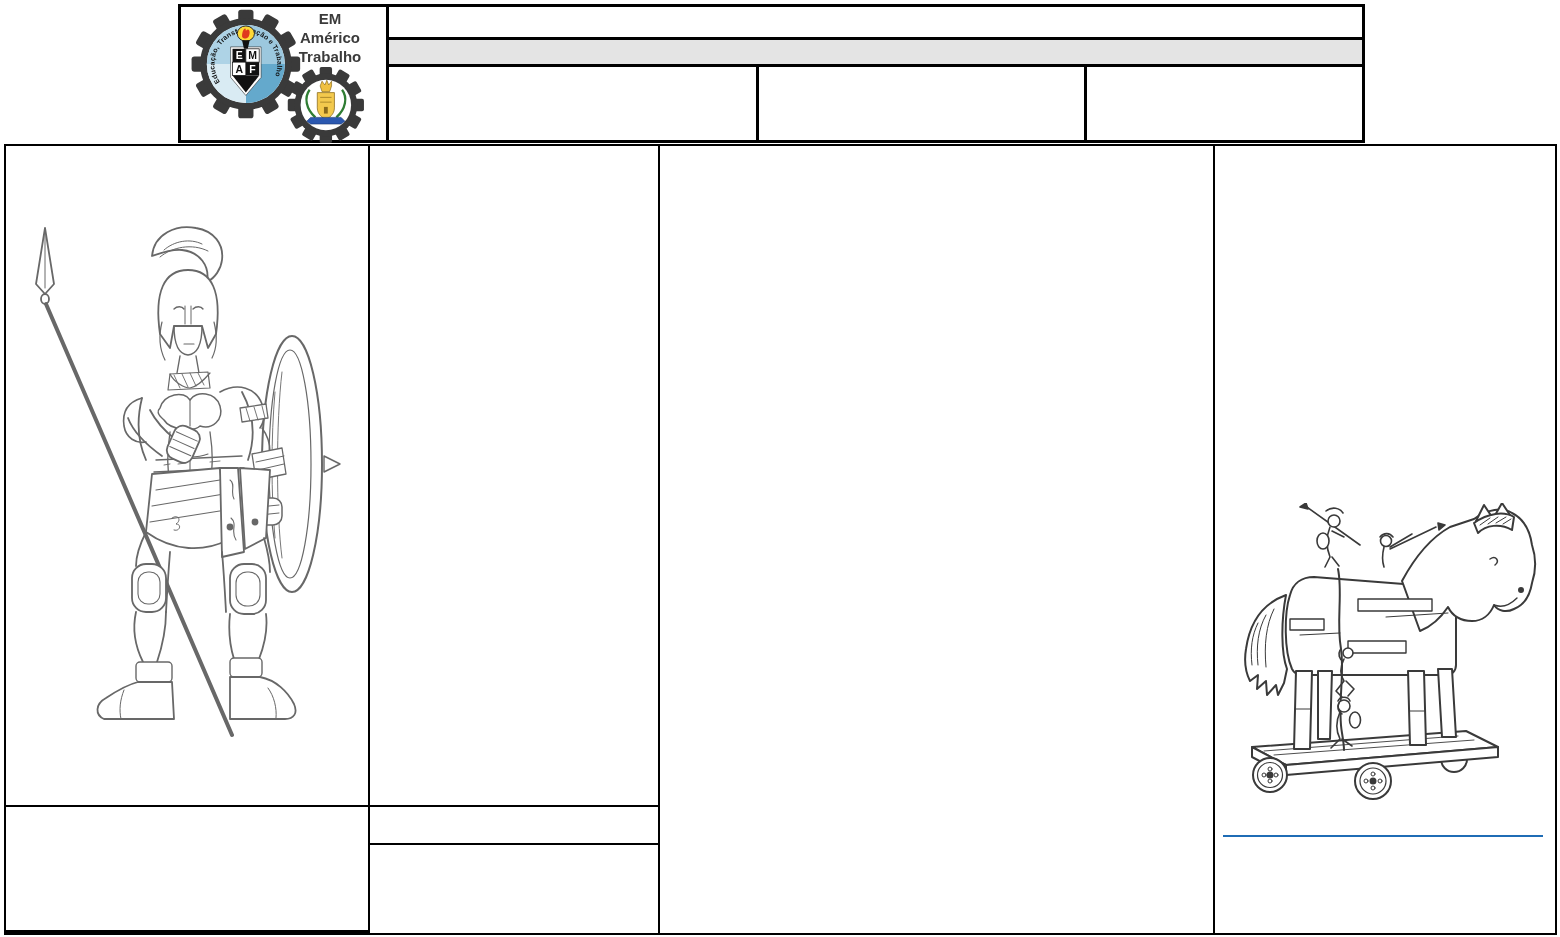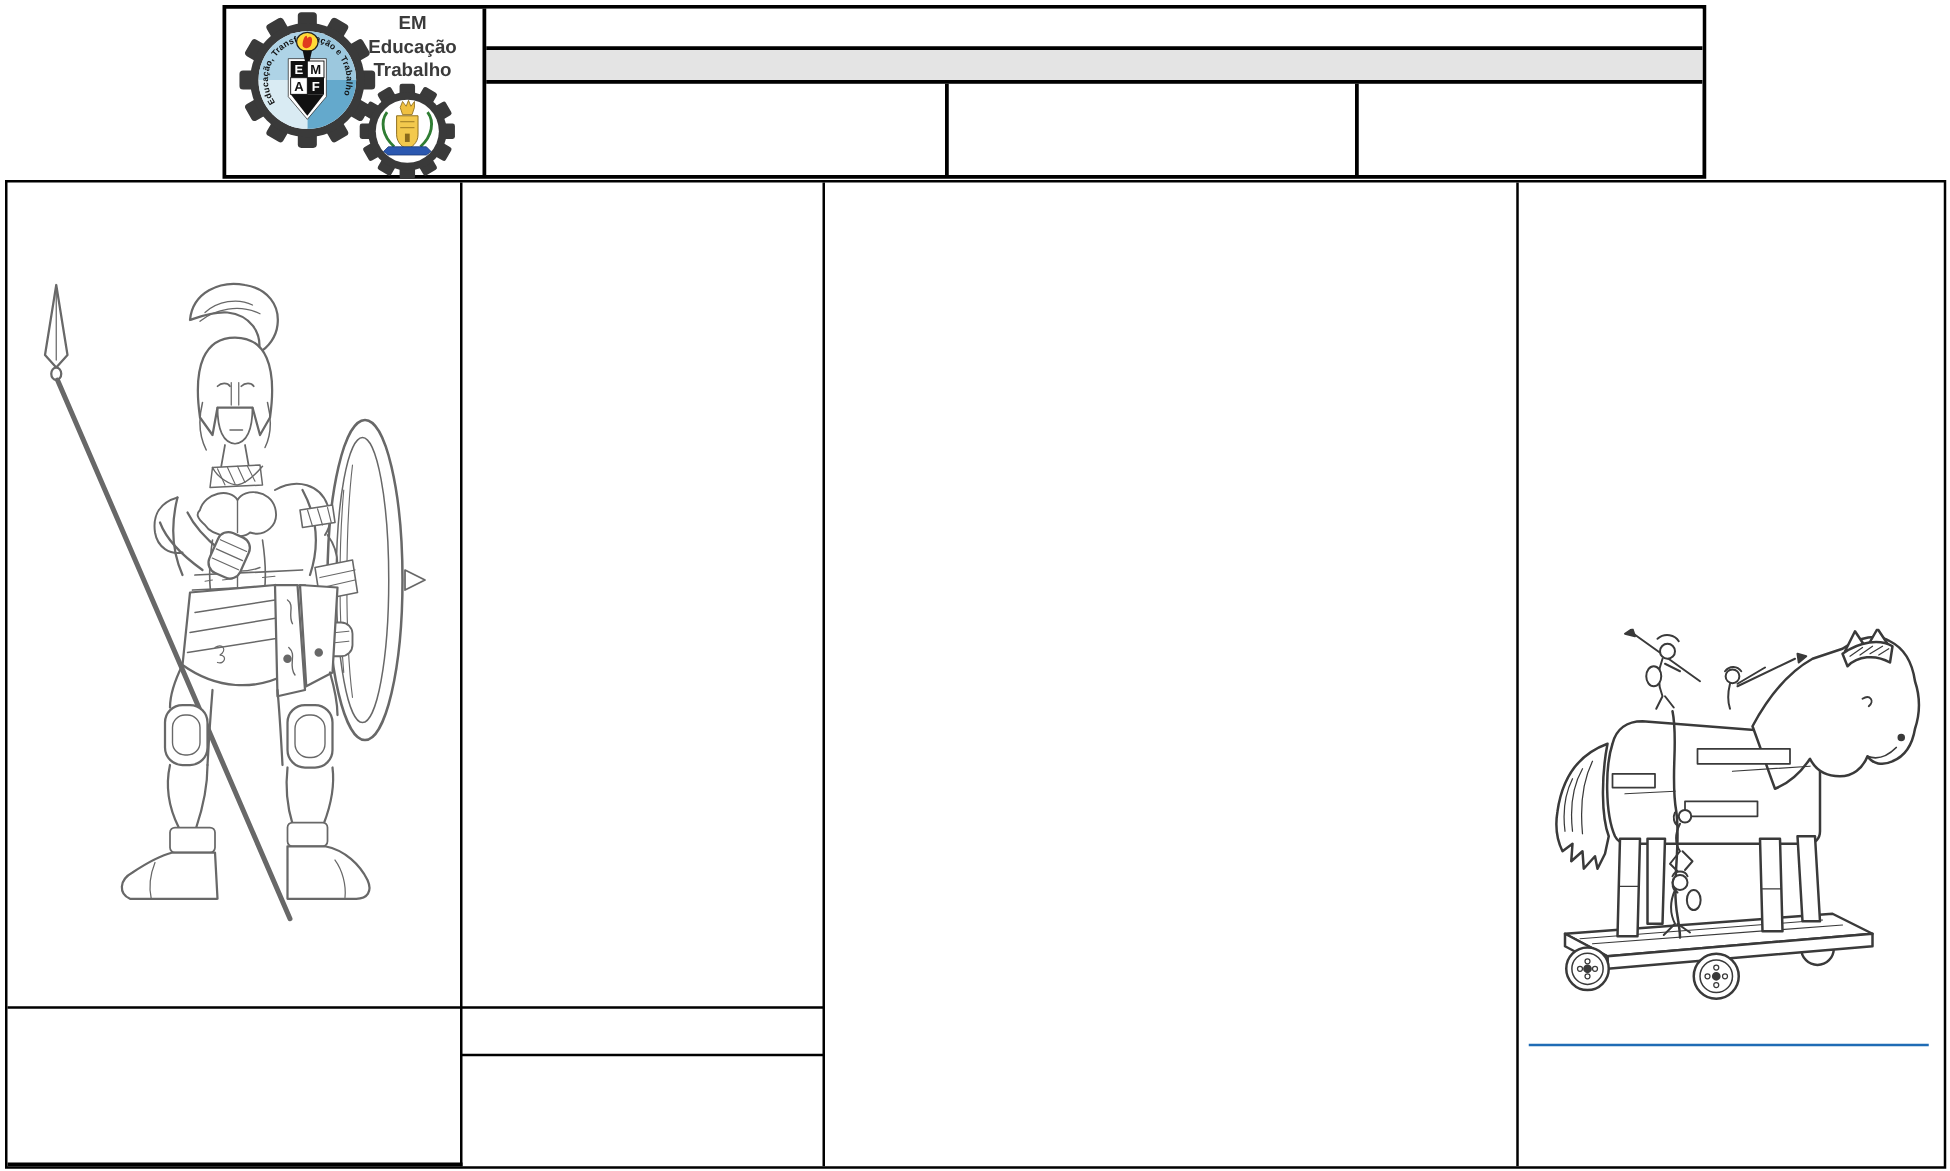--- a/index.html
+++ b/index.html
@@ -124,21 +124,21 @@
             <path d="M161,113 C171,104 173,92 167,84" fill="none" stroke="#2f7d33" stroke-width="2.4"></path>
             <path d="M141,87 L159,87 L159,103 C159,110 153,114 150,115 C147,114 141,110 141,103 Z" fill="#f3c94d" stroke="#8a6a1a" stroke-width="0.8"></path>
             <path d="M144,92 H156 M144,97 H156" stroke="#8a6a1a" stroke-width="0.7"></path>
             <rect x="148" y="102" width="4" height="7" fill="#8a6a1a"></rect>
             <path d="M134,113 L130,117 L134,120 L166,120 L170,117 L166,113 Z" fill="#2b58b0" stroke="#15336e" stroke-width="0.6"></path>
           </g>
         </g>
       </svg>
       <div class="logo-title">
         <div>EM</div>
-        <div>Educação</div>
+        <div>Américo</div>
         <div>Trabalho</div>
       </div>
     </div>
     <div class="header-right">
       <div class="hrow1"></div>
       <div class="hrow2"></div>
       <div class="hrow3">
         <div class="hcell hcell1"></div>
         <div class="hcell hcell2"></div>
         <div class="hcell hcell3"></div>

